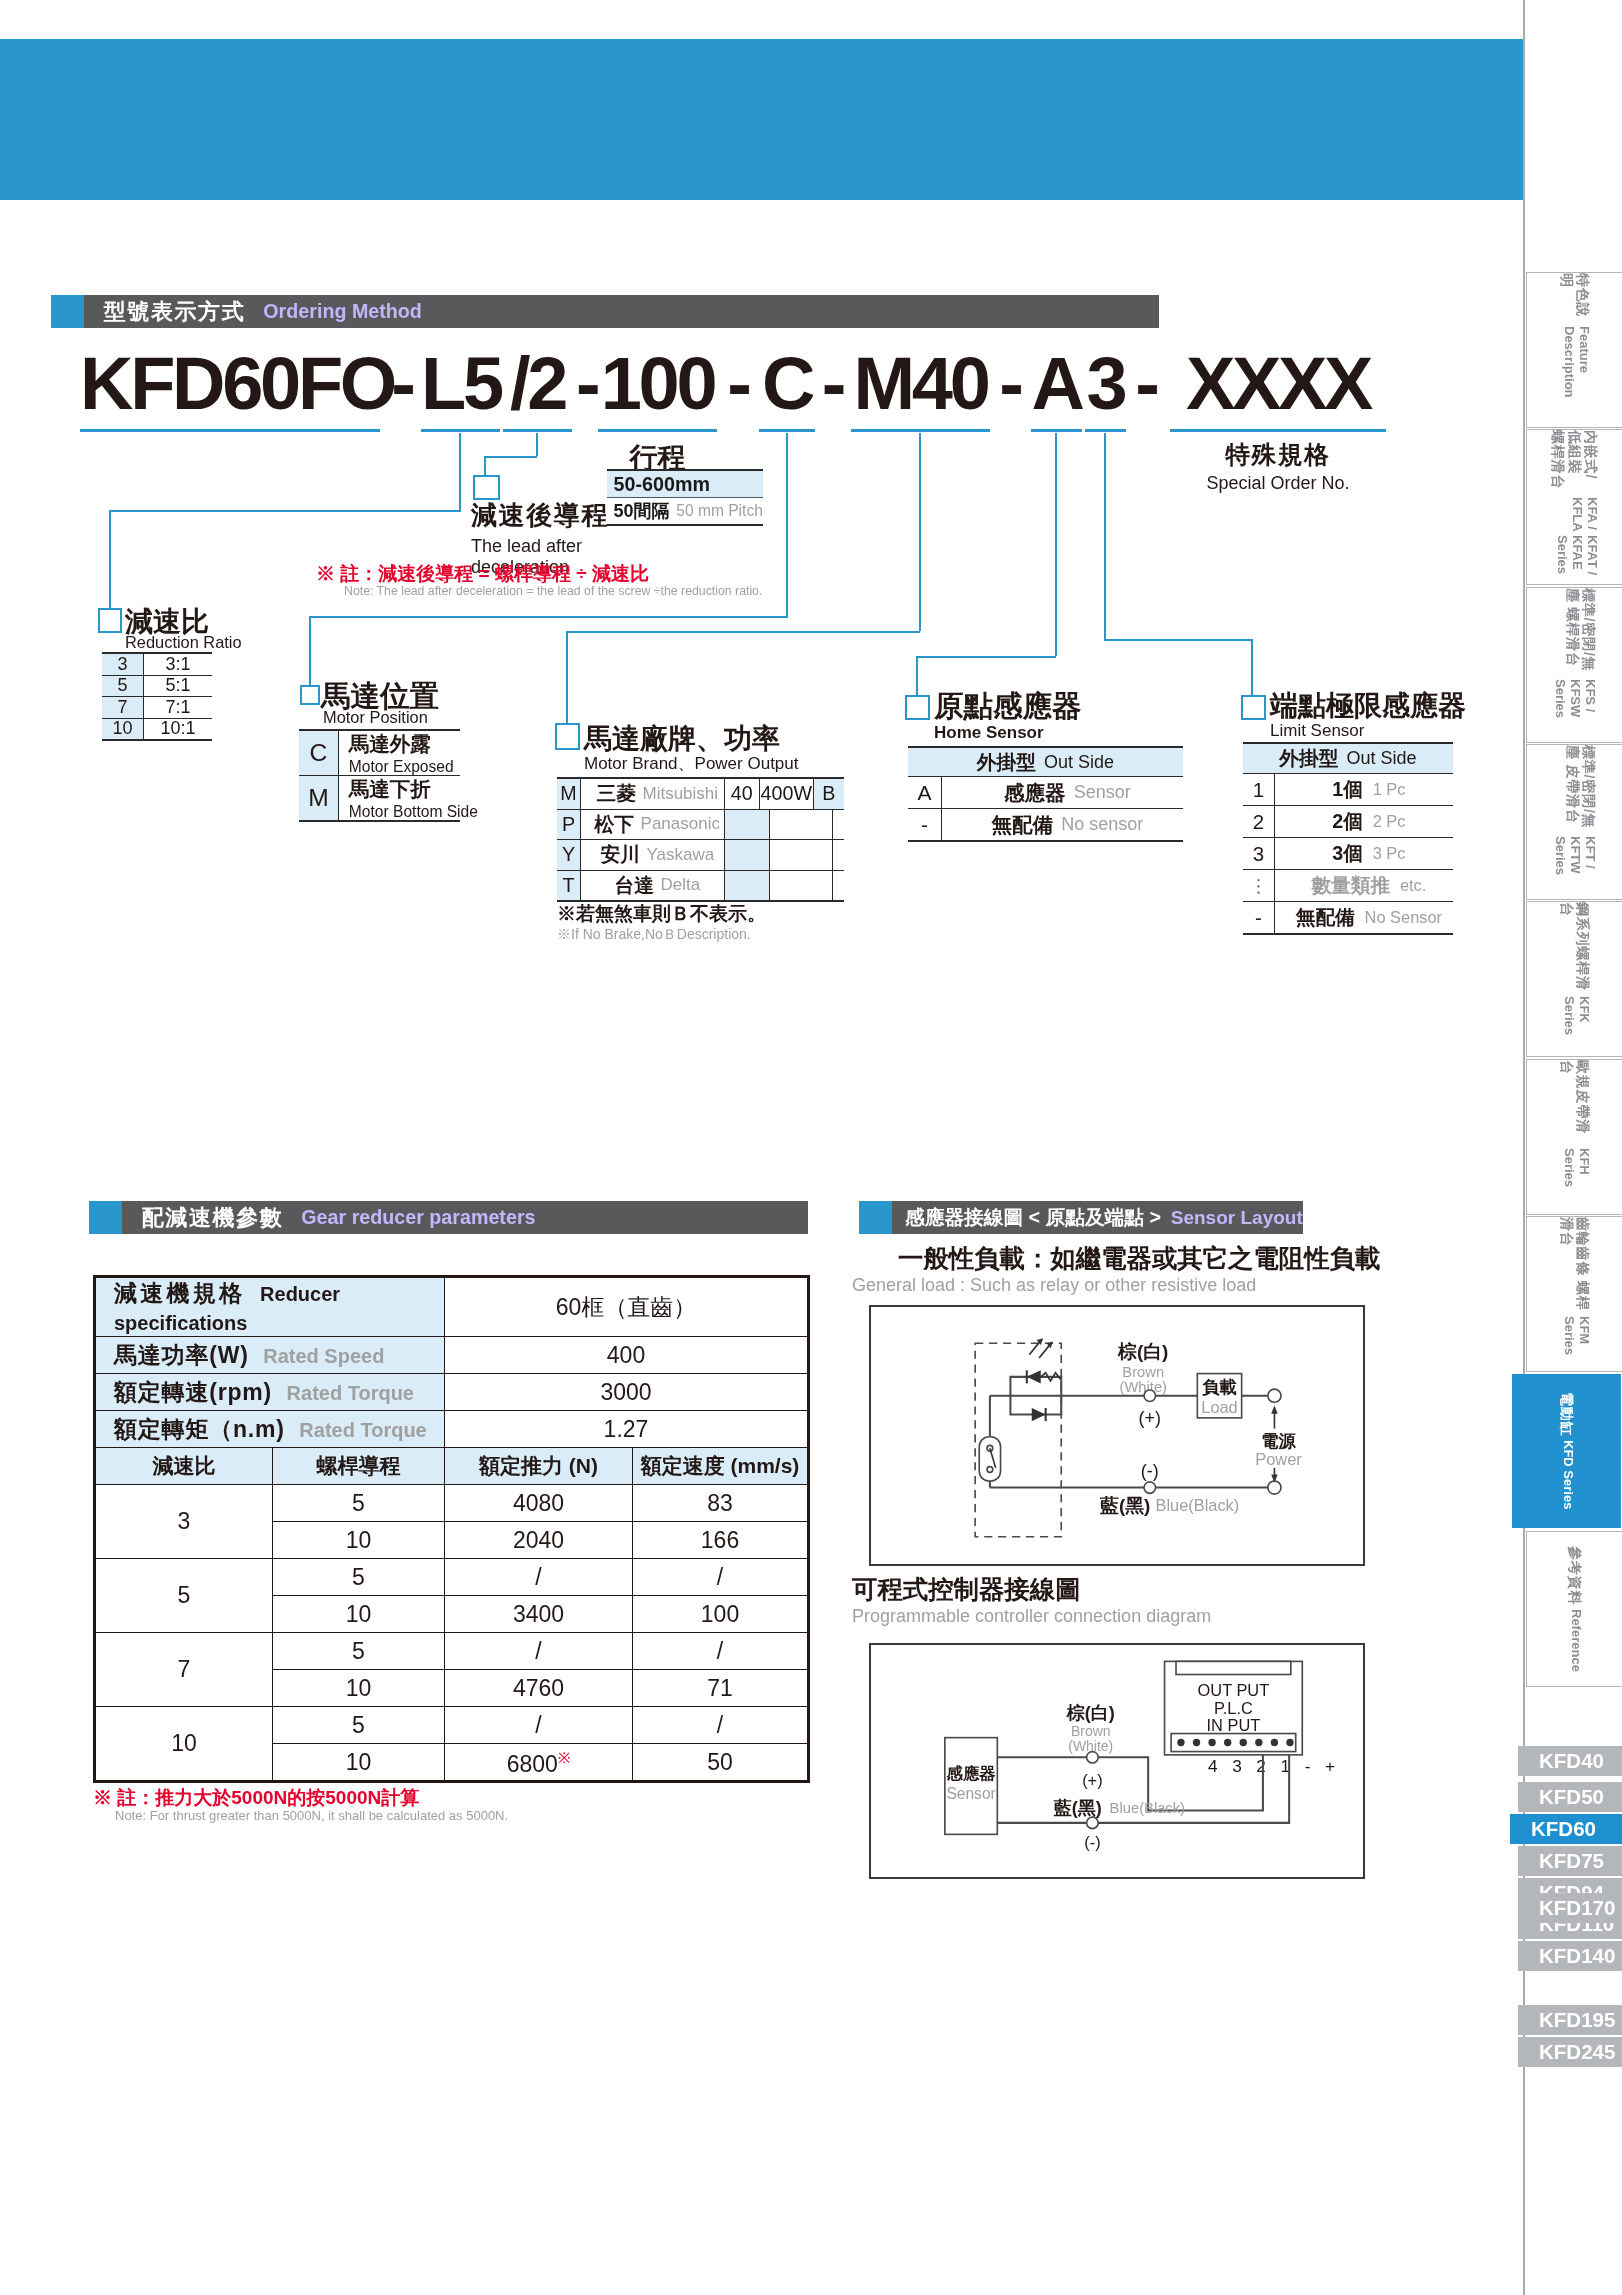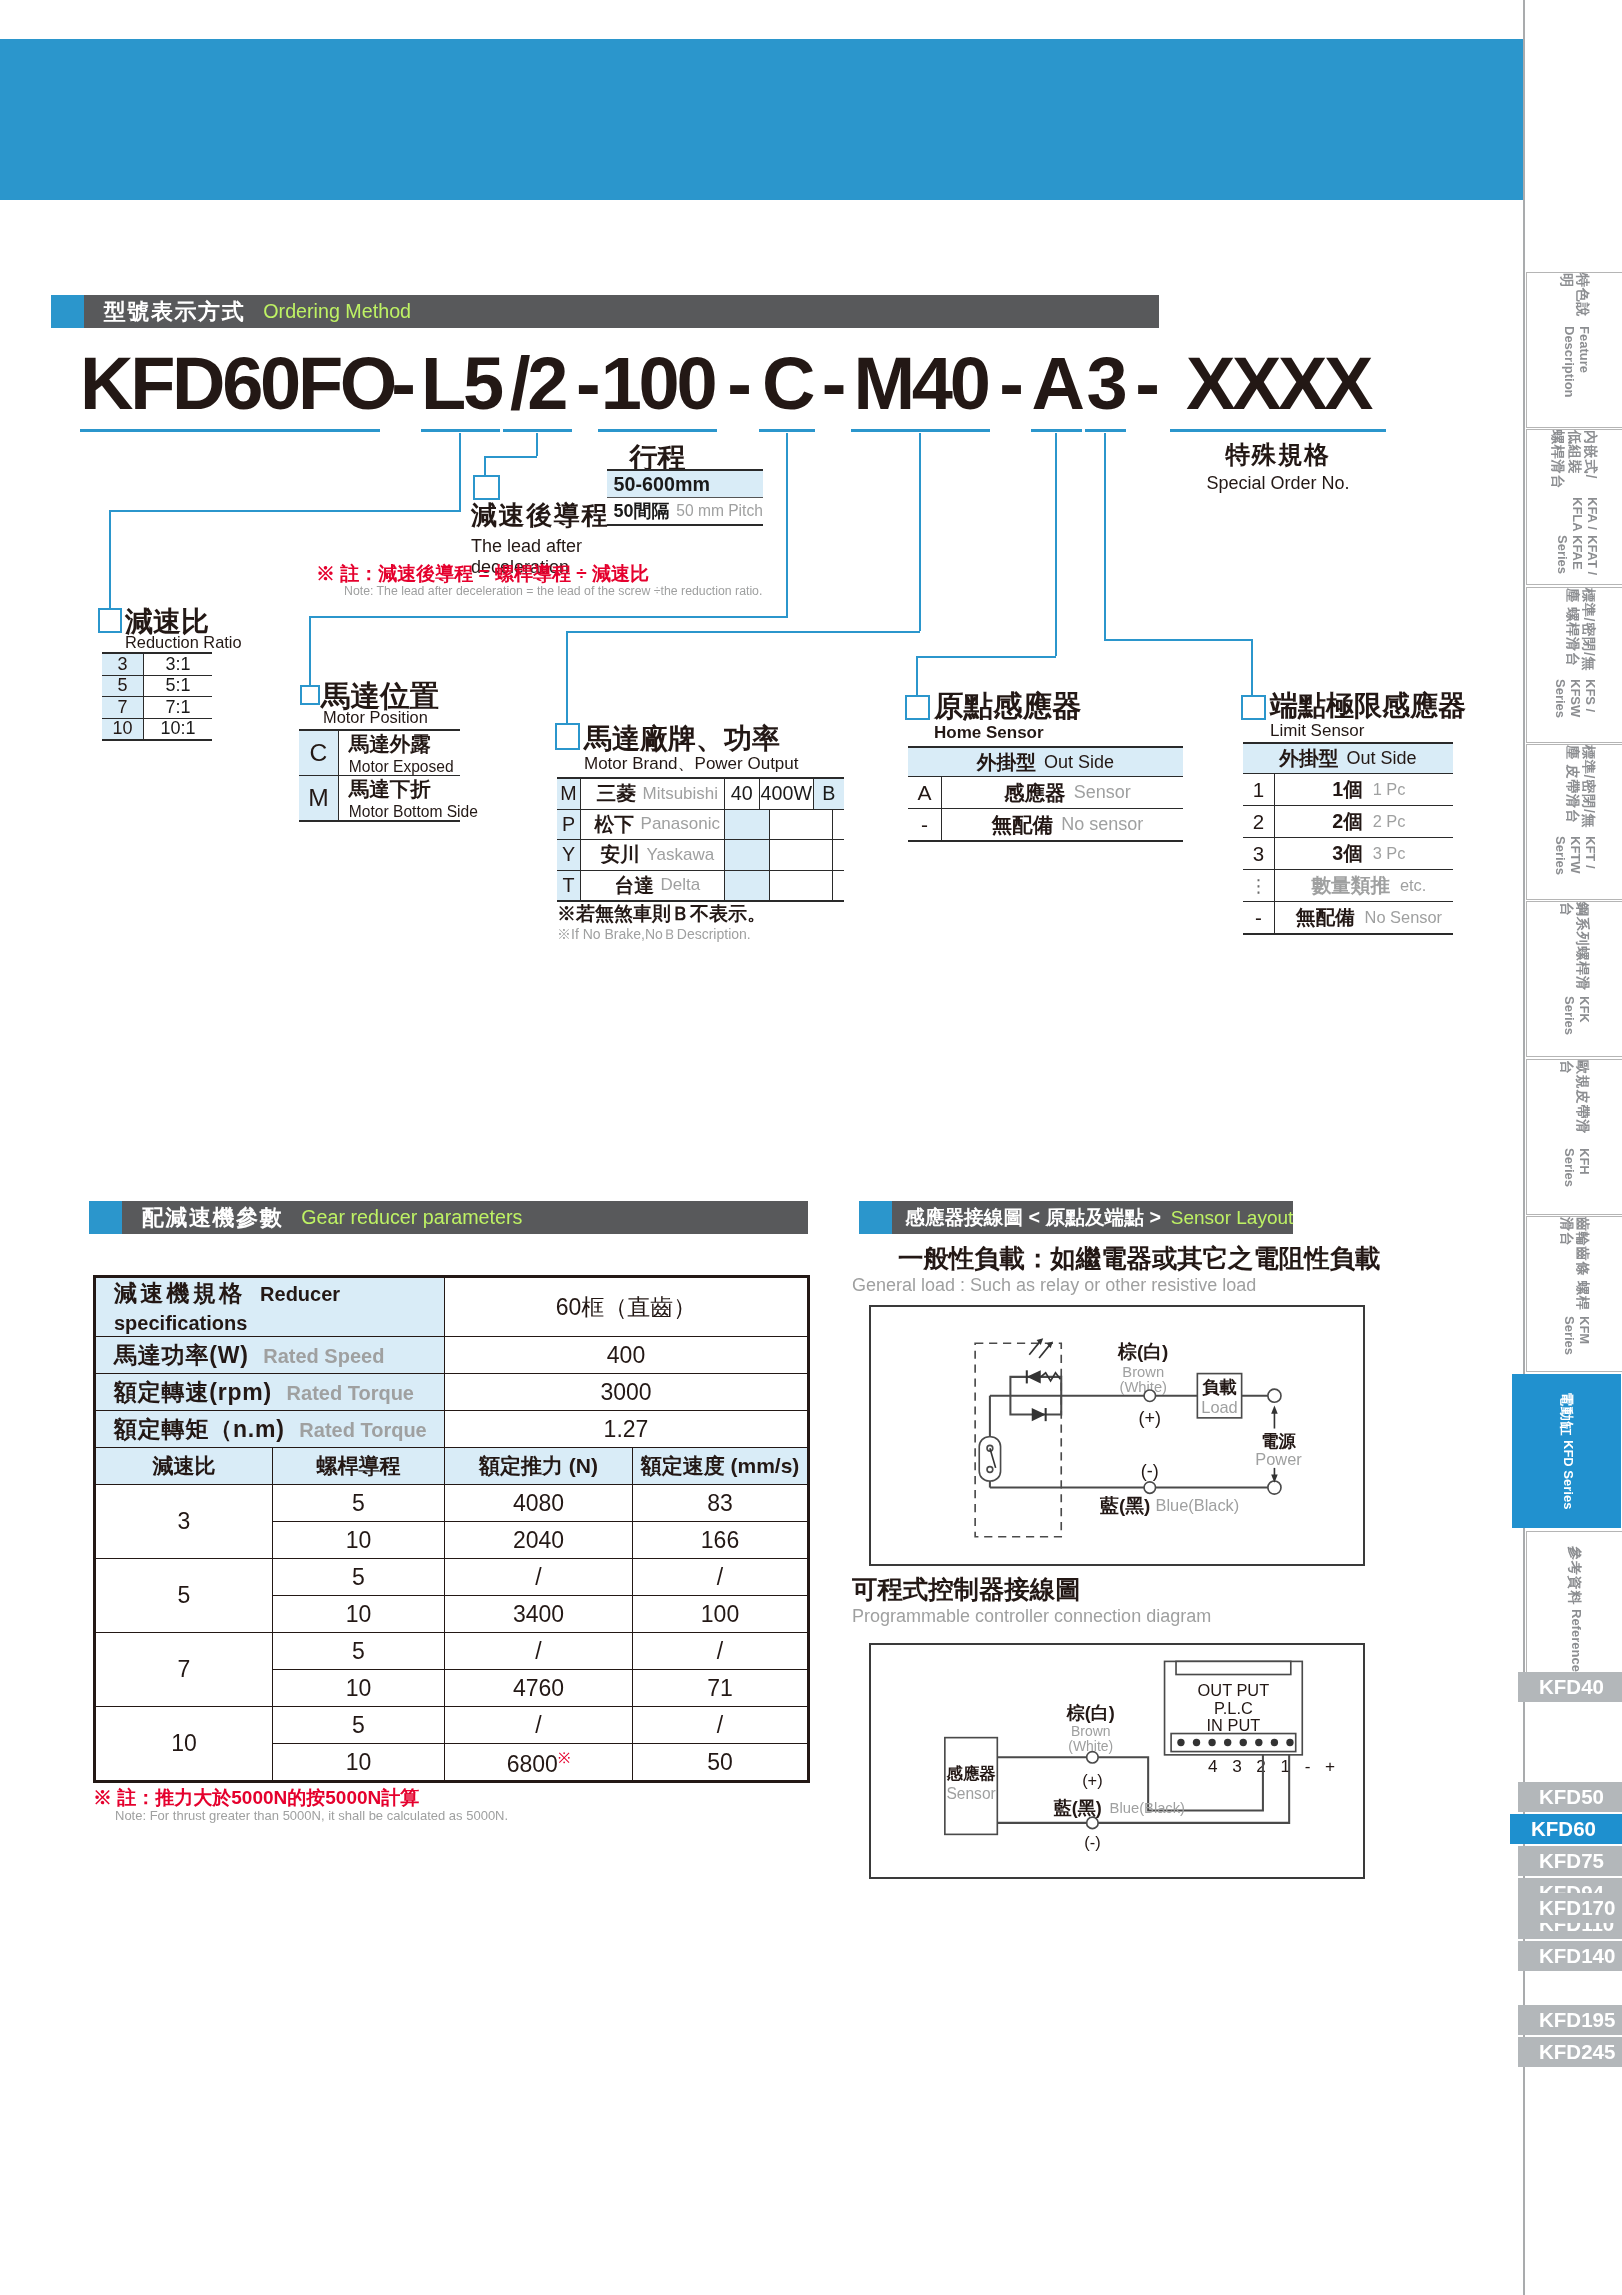--- a/index.html
+++ b/index.html
@@ -7,21 +7,21 @@
         font-family:"Liberation Sans", sans-serif;color:#1a1a1a;}
   .abs{position:absolute;}
   .topbar{position:absolute;left:0;top:39px;width:1523px;height:161px;background:#2b96cc;}
   .vrule{position:absolute;left:1523px;top:0;width:1.6px;height:2295px;background:#a9abad;}
 
   
   .secbar{position:absolute;height:33px;display:flex;align-items:stretch;}
   .secbar .sq{width:33px;background:#2b96cc;flex:0 0 33px;}
   .secbar .bar{flex:1;background:#58595b;display:flex;align-items:center;gap:18px;padding-left:19.7px;}
   .secbar .bar .zh{color:#fff;font-weight:bold;font-size:22px;letter-spacing:1.6px;white-space:nowrap;}
-  .secbar .bar .en{color:#bef264;font-weight:normal;font-size:19.7px;white-space:nowrap;}
+  .secbar .bar .en{color:#c4b5fd;font-weight:bold;font-size:19.7px;white-space:nowrap;}
 
   
   .codeseg{position:absolute;top:344px;height:85px;font-size:74px;font-weight:bold;
            letter-spacing:-3.3px;text-align:center;white-space:nowrap;color:#231815;
            border-bottom:3.3px solid #2b96cc;line-height:79px;}
   .codeseg.noline{border-bottom:none;}
 
   .lbl-zh{font-weight:bold;color:#231815;white-space:nowrap;}
   .lbl-en{color:#231815;white-space:nowrap;}
   .gray{color:#9fa0a0;}
@@ -543,21 +543,21 @@
         <span class="en">KFD Series</span>
       </div>
   </div>
   <div class="tab" style="top:1531px;height:154px;">
     <div class="vt">
         <span class="zh">參考資料</span>
         <span class="en">Reference</span>
       </div>
   </div>
 
-  <div class="mtab" style="top:1672px;">KFD40</div>
+  <div class="mtab" style="top:1746px;">KFD40</div>
   <div class="mtab" style="top:1782px;">KFD50</div>
   <div class="mtab active" style="top:1814px;">KFD60</div>
   <div class="mtab" style="top:1846px;">KFD75</div>
   <div class="mtab" style="top:1878px;">KFD94</div>
   <div class="mtab" style="top:1909px;">KFD110</div>
   <div class="mtab" style="top:1941px;">KFD140</div>
   <div class="mtab" style="top:1893px;">KFD170</div>
   <div class="mtab" style="top:2005px;">KFD195</div>
   <div class="mtab" style="top:2037px;">KFD245</div>
 

